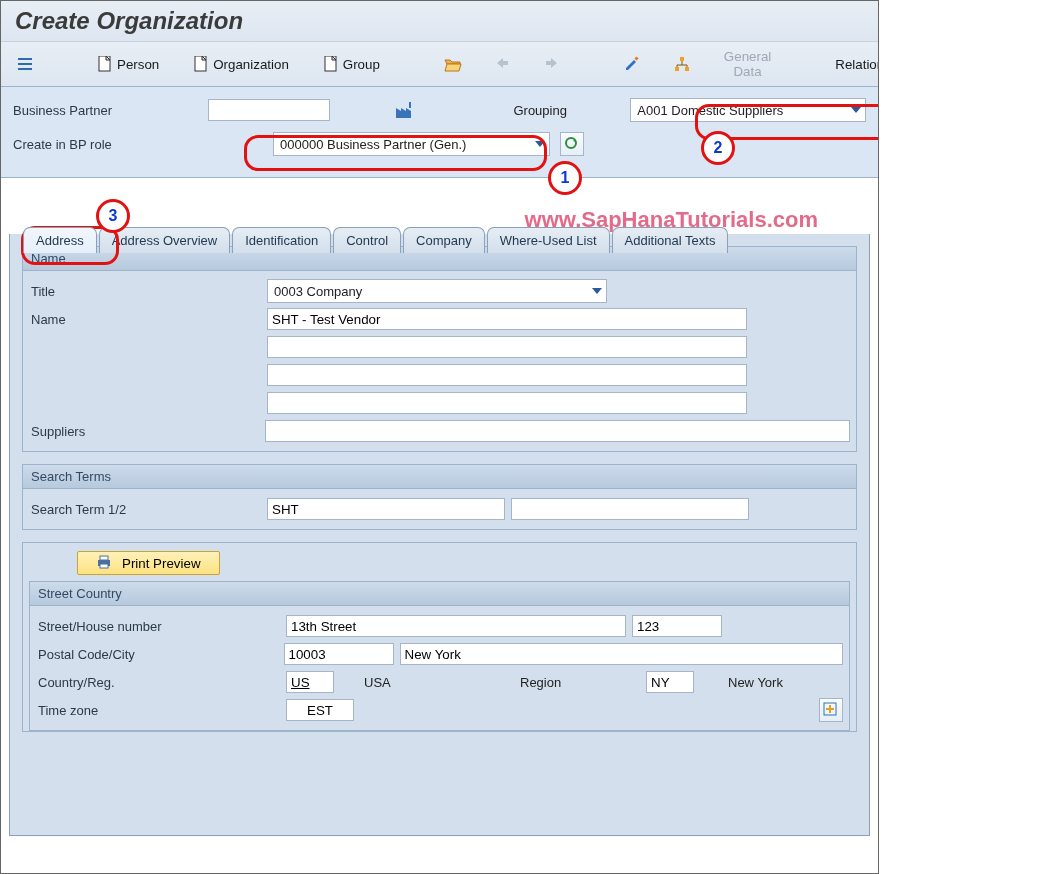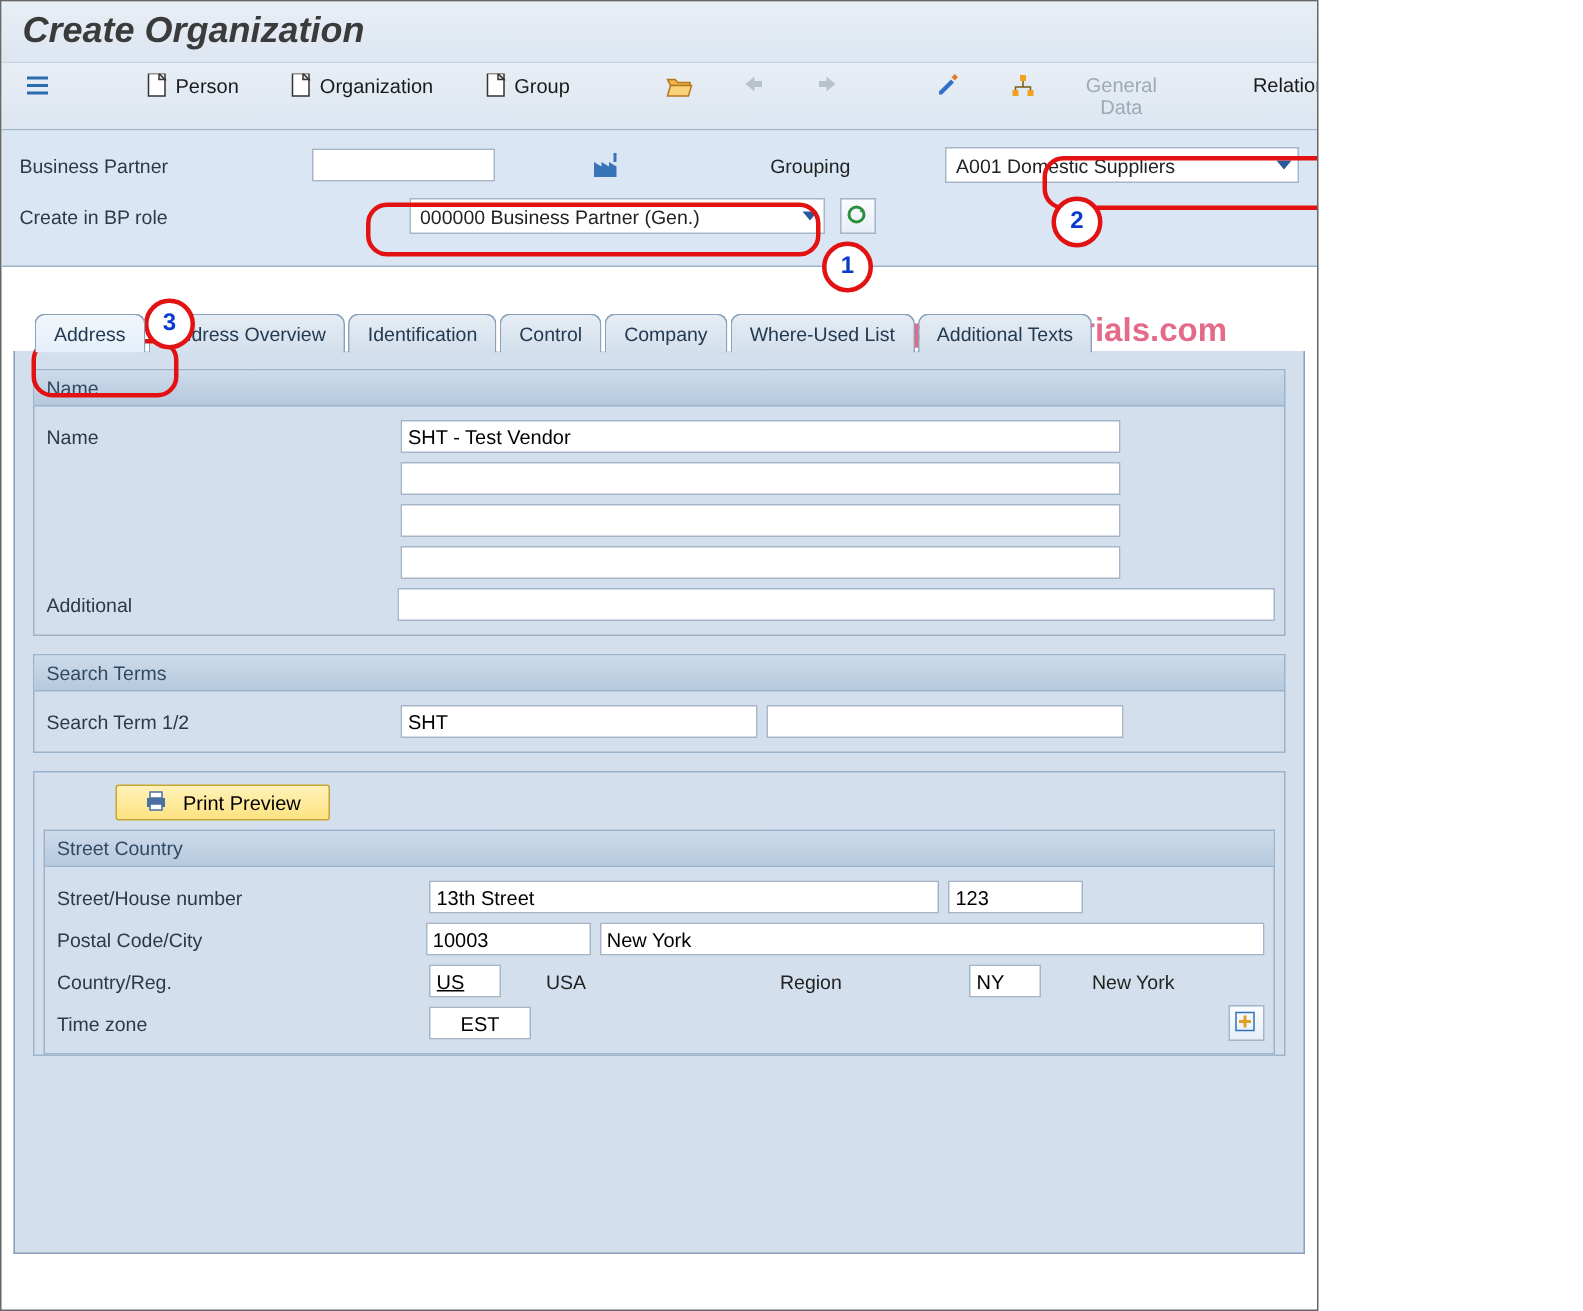--- a/index.html
+++ b/index.html
@@ -1,32 +1,32 @@
 <!DOCTYPE html>
 <html><head>
 <meta charset="utf-8">
 <style>
   html,body{margin:0;padding:0;font-family:Arial,Helvetica,sans-serif;font-size:13px;color:#222;background:#fff}
   .page{width:879px;height:874px;background:#fff;border:1px solid #666;box-sizing:border-box;position:relative;overflow:hidden}
   .titlebar{background:linear-gradient(#e8eef5,#dde6f1);border-bottom:1px solid #c7d2de;padding:6px 14px}
   .titlebar h1{margin:0;font-size:24px;font-style:italic;font-weight:bold;color:#3b3b3b}
-  .toolbar{background:linear-gradient(#e8eef5,#dde6f1);border-bottom:1px solid #9db3c9;padding:4px 10px;display:flex;align-items:flex-start;gap:22px}
+  .toolbar{background:linear-gradient(#e8eef5,#dde6f1);border-bottom:1px solid #9db3c9;padding:4px 10px;display:flex;align-items:center;gap:22px}
   .tb-btn{display:inline-flex;align-items:center;gap:4px;padding:3px 6px;border:none;background:transparent;cursor:pointer;color:#1a1a1a}
   .tb-btn.disabled{color:#9ea9b4;cursor:default}
   .tb-sep{width:1px;height:20px;background:#9db3c9;margin:0 4px}
   .icon{display:inline-block;width:16px;height:16px;position:relative}
   .header-fields{background:#dbe6f4;border-bottom:1px solid #9db3c9;padding:8px 12px 18px 12px}
   .hf-row{display:flex;align-items:center;height:30px;gap:10px}
   .hf-label{width:225px;color:#2a3a4a}
   .sap-input{height:22px;border:1px solid #a6b6c8;background:#fff;padding:0 4px;box-sizing:border-box}
   .sap-select{height:24px;border:1px solid #a6b6c8;background:#fff;padding:0 22px 0 6px;box-sizing:border-box;position:relative;display:inline-flex;align-items:center;cursor:pointer}
   .dd-arrow{position:absolute;right:4px;top:50%;transform:translateY(-50%);width:0;height:0;border-left:5px solid transparent;border-right:5px solid transparent;border-top:6px solid #2a5a99}
   .watermark{position:absolute;right:60px;top:206px;font-size:22px;font-weight:bold;color:#e46a8a;font-family:'Segoe UI',Arial,sans-serif}
   .tabs{display:flex;align-items:flex-end;margin:30px 0 0 22px;padding:0;}
-  .tab{background:linear-gradient(#e6edf4,#d3dfec);border:1px solid #8aa1b9;border-bottom:none;border-top-left-radius:7px;border-top-right-radius:7px;padding:5px 12px;margin-right:2px;color:#223a52;cursor:pointer;position:relative;top:1px}
+  .tab{background:linear-gradient(#e6edf4,#d3dfec);border:1px solid #8aa1b9;border-bottom:none;border-top-left-radius:7px;border-top-right-radius:7px;padding:5px 12px;margin-right:2px;color:#223a52;cursor:pointer;position:relative;top:19px}
   .tab.active{background:linear-gradient(#f1f6fb,#e6effa);z-index:3}
   .tab-host{margin:0 8px 8px 8px;border:1px solid #8aa1b9;border-top:none;background:#d3dfec;padding:12px;box-sizing:border-box;height:602px;overflow:auto}
   .group{border:1px solid #9db3c9;margin-bottom:12px;background:#d3dfec}
   .group-title{background:linear-gradient(#cddbeb,#b6c9dd);padding:4px 8px;border-bottom:1px solid #9db3c9;font-size:13px;color:#314a63}
   .group-body{padding:6px 6px}
   .form-row{display:flex;align-items:center;min-height:28px;gap:6px}
   .form-label{width:230px;padding-left:2px;color:#2a3a4a}
   .print-btn{display:inline-flex;align-items:flex-end;gap:10px;background:linear-gradient(#fff2b8,#fde282);border:1px solid #c9a531;padding:3px 18px;cursor:pointer;border-radius:2px}
   .small-btn{width:22px;height:22px;border:1px solid #a6b6c8;background:linear-gradient(#fafcff,#e7eef6);display:inline-flex;align-items:center;justify-content:center;cursor:pointer}
   
@@ -188,37 +188,44 @@
     <div class="tab"><span>Where-Used List</span></div>
     <div class="tab"><span>Additional Texts</span></div>
   </div>
 
   <div class="tab-host">
 
     <div class="group">
       <div class="group-title">Name</div>
       <div class="group-body">
         <div class="form-row">
+          <span class="form-label">Title</span>
+          <div class="sap-select" style="width:340px">
+            <span>0003 Company</span>
+            <span class="dd-arrow"></span>
+          </div>
+        </div>
+        <div class="form-row">
           <span class="form-label">Name</span>
           <input class="sap-input" style="width: 480px;" value="SHT - Test Vendor">
         </div>
         <div class="form-row">
           <span class="form-label"></span>
           <input class="sap-input" style="width: 480px;" value="">
         </div>
         <div class="form-row">
           <span class="form-label"></span>
           <input class="sap-input" style="width: 480px;" value="">
         </div>
         <div class="form-row">
           <span class="form-label"></span>
           <input class="sap-input" style="width: 480px;" value="">
         </div>
         <div class="form-row">
-          <span class="form-label">Additional</span>
+          <span class="form-label">Suppliers</span>
           <input class="sap-input" style="width: 590px;" value="">
         </div>
       </div>
     </div>
 
     <div class="group">
       <div class="group-title">Search Terms</div>
       <div class="group-body">
         <div class="form-row">
           <span class="form-label">Search Term 1/2</span>

